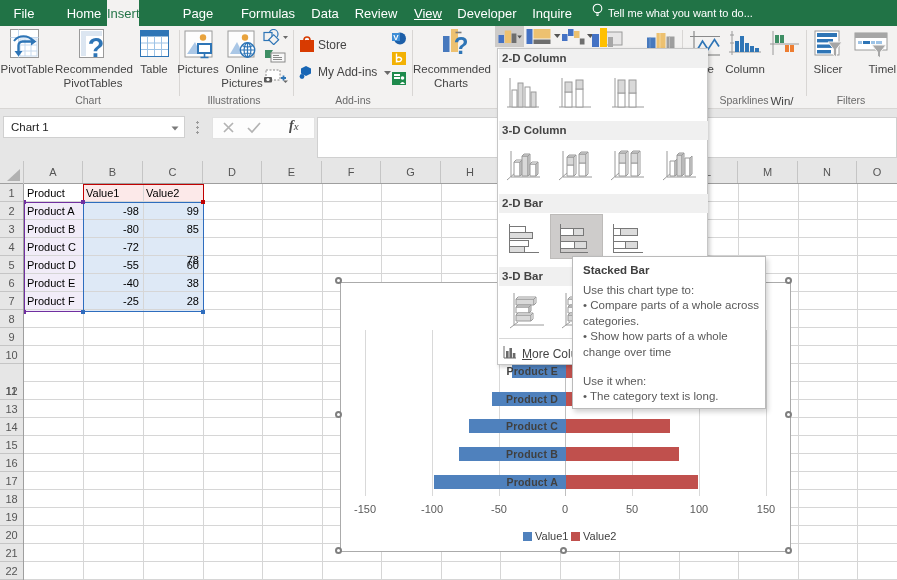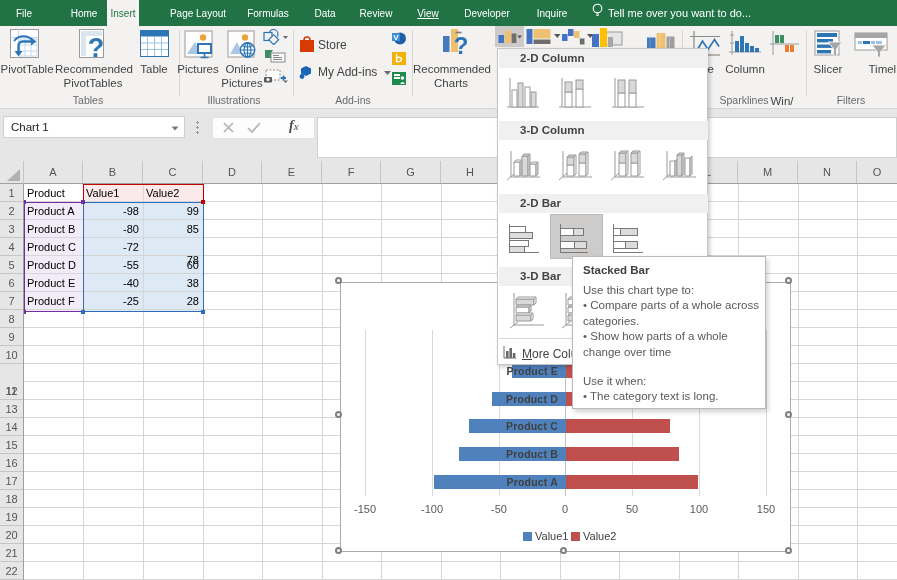--- a/index.html
+++ b/index.html
@@ -1,21 +1,21 @@
 <!DOCTYPE html>
 <html><head>
 <meta charset="utf-8">
 <style>
 * { margin:0; padding:0; box-sizing:border-box; }
 html,body { width:897px; height:580px; overflow:hidden; }
 body { font-family:"Liberation Sans", sans-serif; position:relative; background:#fff; }
 .abs { position:absolute; }
 
 #tabbar { left:0; top:0; width:897px; height:26px; background:#217346; }
-.tab { position:absolute; top:0; height:26px; line-height:27px; color:#fff; font-size:10px; }
+.tab { position:absolute; top:0; height:26px; line-height:27px; color:#fff; font-size:13px; }
 #tab-insert { background:#f3f2f1; color:#217346; text-align:center; }
 
 #ribbon { left:0; top:26px; width:897px; height:83px; background:#f3f2f1; border-bottom:1px solid #d8d6d4; }
 .gsep { position:absolute; top:4px; height:66px; width:1px; background:#d8d6d4; }
 .glabel { position:absolute; top:68px; font-size:10.5px; color:#6a6a6a; text-align:center; }
 .biglabel { position:absolute; font-size:11.5px; color:#444; text-align:center; line-height:13.5px; }
 
 #fstrip { left:0; top:109px; width:897px; height:52px; background:#e6e6e6; }
 #namebox { position:absolute; left:3px; top:7px; width:182px; height:22px; background:#fff; border:1px solid #d0d0d0; font-size:11.5px; color:#222; line-height:21px; padding-left:7px; }
 #fxbtns { position:absolute; left:212px; top:8px; width:103px; height:22px; background:#fdfdfd; border:1px solid #e2e2e2; }
@@ -40,21 +40,21 @@
 #chart { left:340px; top:282px; width:451px; height:270px; background:#fff; border:1px solid #ababab; z-index:2; }
 .handle { position:absolute; width:7px; height:7px; background:#fff; border:2px solid #7f7f7f; border-radius:50%; z-index:3; }
 .cgrid { position:absolute; top:47px; height:166px; width:1px; background:#d9d9d9; }
 .bar { position:absolute; height:14px; }
 .blue { background:#4f81bd; }
 .red { background:#c0504d; }
 .catlab { position:absolute; font-size:10.5px; font-weight:bold; color:#404040; text-align:right; width:70px; letter-spacing:0.2px; }
 .xlab { position:absolute; top:220px; font-size:11px; color:#595959; width:40px; text-align:center; }
 
 #panel { left:497px; top:48px; width:211px; height:317px; background:#fff; border:1px solid #c6c6c6; z-index:5; box-shadow:2px 2px 4px rgba(0,0,0,0.2); }
-.sechdr { position:absolute; left:1px; width:209px; height:19px; background:#f0f0f0; font-size:11.5px; font-weight:bold; color:#444; line-height:19px; padding-left:21px; }
+.sechdr { position:absolute; left:1px; width:209px; height:19px; background:#f0f0f0; font-size:11.5px; font-weight:bold; color:#444; line-height:19px; padding-left:3px; }
 
 #tooltip { left:572px; top:256px; width:194px; height:153px; background:#fff; border:1px solid #bababa; z-index:6; box-shadow:2px 3px 5px rgba(0,0,0,0.18); font-size:11.5px; color:#595959; white-space:nowrap; }
 </style>
 </head>
 <body>
 
 <div id="tabbar" class="abs">
   <div class="tab" style="left:8px;width:32px;text-align:center;">File</div>
   <div class="tab" style="left:63px;width:42px;text-align:center;">Home</div>
   <div class="tab" id="tab-insert" style="left:107px;width:32px;">Insert</div>
@@ -62,30 +62,30 @@
   <div class="tab" style="left:238px;width:60px;text-align:center;">Formulas</div>
   <div class="tab" style="left:308px;width:34px;text-align:center;">Data</div>
   <div class="tab" style="left:352px;width:48px;text-align:center;">Review</div>
   <div class="tab" style="left:412px;width:32px;text-align:center;text-decoration:underline;">View</div>
   <div class="tab" style="left:456px;width:62px;text-align:center;">Developer</div>
   <div class="tab" style="left:528px;width:48px;text-align:center;">Inquire</div>
   <svg class="abs" style="left:591px;top:3px;" width="13" height="15" viewBox="0 0 13 15">
     <circle cx="6.5" cy="5.5" r="4.3" fill="none" stroke="#fff" stroke-width="1.1"></circle>
     <path d="M4.8 9.5 h3.4 M5 11 h3 M5.5 12.5 h2" stroke="#fff" stroke-width="1" fill="none"></path>
   </svg>
-  <div class="tab" style="left:608px;width:200px;font-size:11px;">Tell me over you want to do...</div>
+  <div class="tab" style="left:608px;width:200px;font-size:11px;">Tell me what you want to do...</div>
 </div>
 
 <div id="ribbon" class="abs">
   <div class="gsep" style="left:179px;"></div>
   <div class="gsep" style="left:293px;"></div>
   <div class="gsep" style="left:412px;"></div>
   <div class="gsep" style="left:682px;"></div>
   <div class="gsep" style="left:806px;"></div>
-  <div class="glabel" style="left:58px;width:60px;">Tables</div>
+  <div class="glabel" style="left:58px;width:60px;">Chart</div>
   <div class="glabel" style="left:199px;width:70px;">Illustrations</div>
   <div class="glabel" style="left:323px;width:60px;">Add-ins</div>
   <div class="glabel" style="left:714px;width:60px;">Sparklines</div>
   <div class="glabel" style="left:821px;width:60px;">Filters</div>
 
   <svg class="abs" style="left:8px;top:2px;" width="33" height="32" viewBox="0 0 33 32">
     <rect x="2.5" y="1.5" width="28" height="28" fill="#fff" stroke="#9a9a9a"></rect>
     <path d="M10.5 1.5 V29.5 M2.5 9.5 H30.5" stroke="#c5d9ee" fill="none"></path>
     <rect x="12" y="11" width="17" height="17" fill="none" stroke="#c5d9ee"></rect>
     <path d="M17 11 v17 M23 11 v17 M12 17 h17 M12 23 h17" stroke="#c5d9ee" fill="none"></path>

